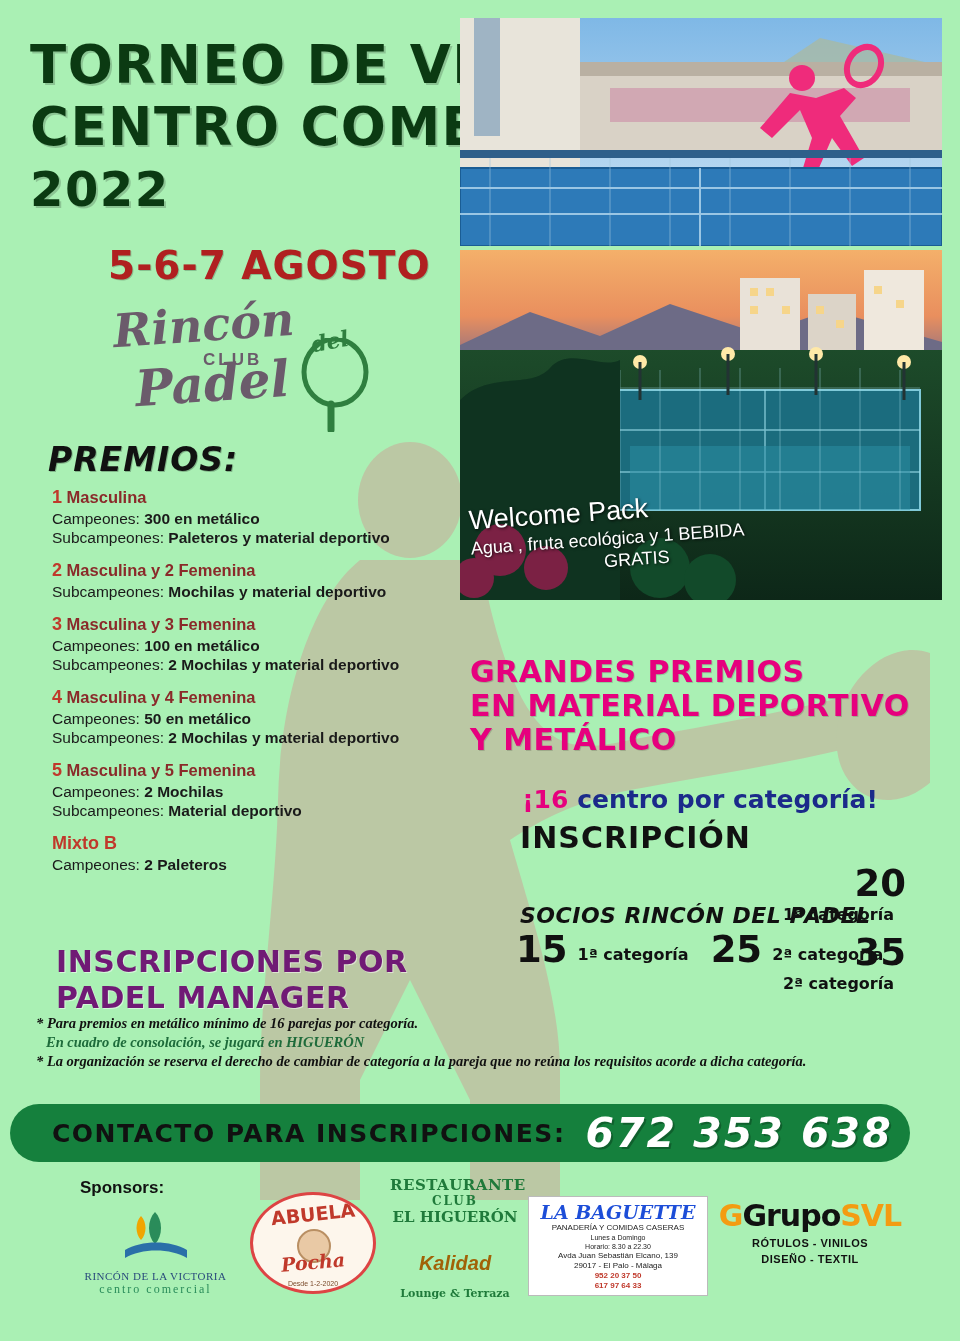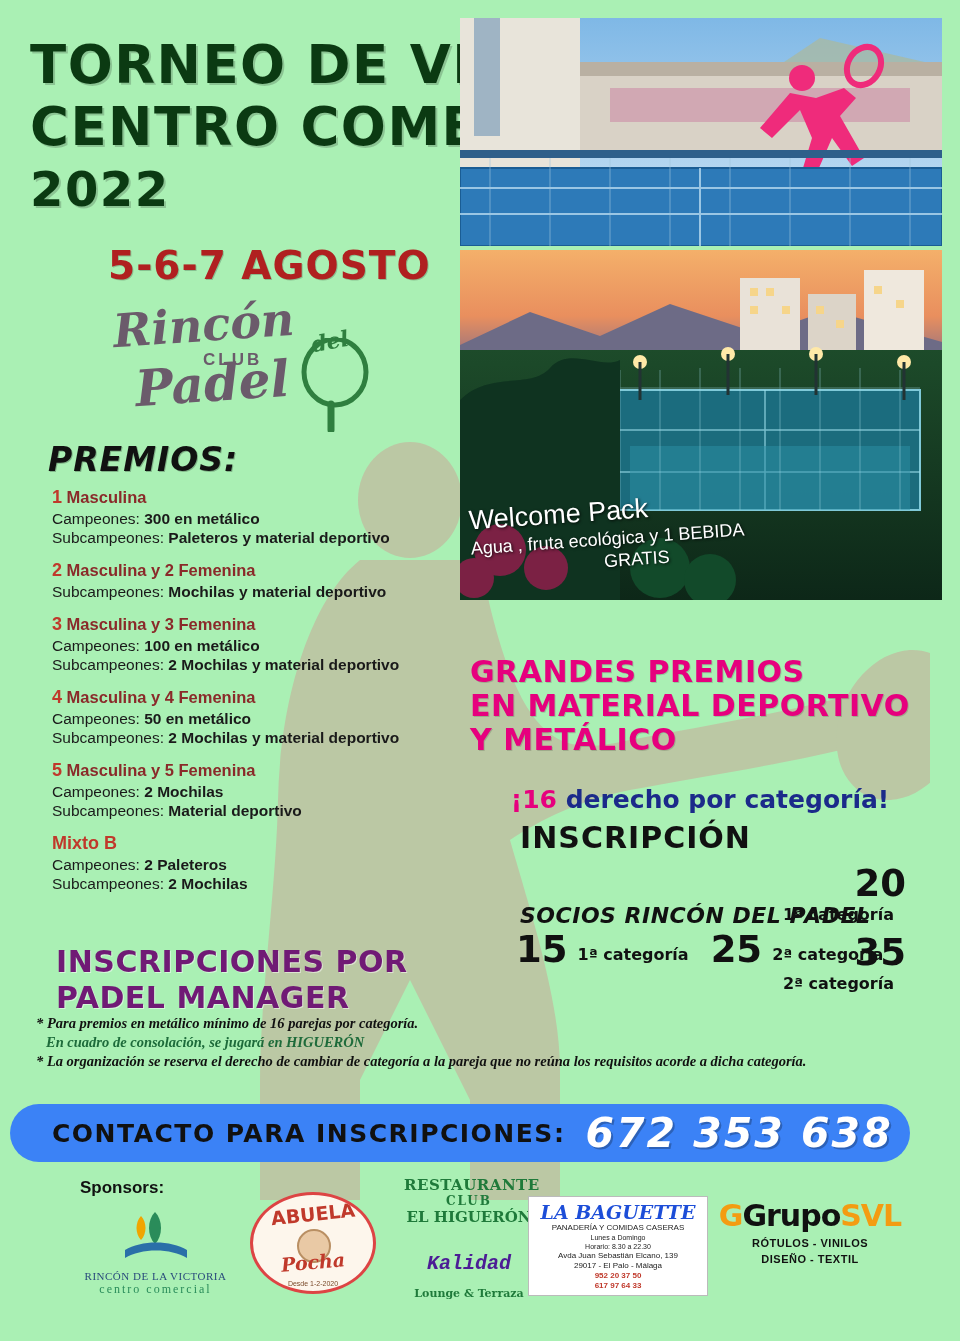--- a/index.html
+++ b/index.html
@@ -164,21 +164,21 @@
     font-size:16px;color:#111;margin-right:22px;padding-bottom:7px;
   }
   .socios{
     position:absolute;left:520px;top:903px;
     font-family:"DejaVu Sans", sans-serif;font-style:italic;font-weight:bold;
     font-size:22px;color:#111;letter-spacing:.5px;
   }
   
   .contact-bar{
     position:absolute;left:10px;top:1104px;width:900px;height:58px;
-    background:#3b82f6;border-radius:30px;
+    background:#15803d;border-radius:30px;
     display:flex;align-items:center;
   }
   .contact-label{
     font-family:"DejaVu Sans", sans-serif;font-weight:bold;
     font-size:25px;color:#111;letter-spacing:1.5px;margin-left:42px;
   }
   .contact-number{
     font-family:"DejaVu Sans", sans-serif;font-weight:bold;font-style:italic;
     font-size:41px;color:#fff;letter-spacing:2px;margin-left:20px;
     text-shadow:2px 2px 0 rgba(0,0,0,.25);
@@ -211,25 +211,25 @@
     font-family:"DejaVu Serif",serif;font-style:italic;font-weight:bold;
     font-size:19px;color:#c0392b;transform:rotate(-5deg);
   }
   .abuela-badge .ab3{
     position:absolute;bottom:4px;left:0;right:0;font-size:7px;color:#7a4a2a;
   }
   .abuela-badge .face{
     position:absolute;left:44px;top:34px;width:30px;height:30px;border-radius:50%;
     background:#e9c9a5;border:2px solid #b98f63;
   }
-  .rest{font-family:"DejaVu Serif",serif;color:#1f7a3a;margin-left:14px;}
+  .rest{font-family:"DejaVu Serif",serif;color:#1f7a3a;}
   .rest .r1{font-weight:bold;font-size:15px;letter-spacing:.5px;}
   .rest .r2{font-weight:bold;font-size:12px;letter-spacing:2px;}
   .rest .r3{font-weight:bold;font-size:15px;}
-  .rest .r4{font-family:Liberation Mono, monospace;font-style:italic;font-weight:bold;font-size:20px;color:#4c1d95;margin-top:26px;}
+  .rest .r4{font-family:Liberation Sans, sans-serif;font-style:italic;font-weight:bold;font-size:20px;color:#a16207;margin-top:26px;}
   .rest .r5{font-size:11px;font-weight:bold;margin-top:12px;}
   .baguette{
     background:#fff;border:1px solid #bbb;padding:4px 6px;
   }
   .baguette .b1{font-family:"DejaVu Serif",serif;font-style:italic;font-weight:bold;font-size:19px;color:#1d4ed8;}
   .baguette .b2{font-size:8px;color:#222;line-height:10px;}
   .baguette .b3{font-size:7px;color:#222;line-height:9px;}
   .baguette .b4{font-size:8px;color:#c0392b;line-height:10px;font-weight:bold;}
   .svl .s1{
     font-family:"DejaVu Sans",sans-serif;font-weight:bold;font-size:30px;color:#111;
@@ -346,24 +346,20 @@
     </div>
 
     <div class="cat">
       <div class="cat-head">
         <span class="num">Mixto B</span>
         <span></span>
       </div>
       <div class="cat-row">
         <span class="lbl">Campeones:</span>
         <span>2 Paleteros</span>
-      </div>
-      <div class="cat-row">
-        <span class="lbl">Subcampeones:</span>
-        <span>2 Mochilas</span>
       </div>
     </div>
 
   </div>
 
   <div class="insc-pm">INSCRIPCIONES POR PADEL MANAGER</div>
 
   <div class="notes">
     <div class="note">* Para premios en metálico mínimo de 16 parejas por categoría.</div>
     <div class="note green">En cuadro de consolación, se jugará en HIGUERÓN</div>
@@ -497,21 +493,21 @@
   </div>
 
   <div class="grandes">
     <div>GRANDES PREMIOS</div>
     <div>EN MATERIAL DEPORTIVO</div>
     <div>Y METÁLICO</div>
   </div>
 
   <div class="parejas">
     <span class="pink">¡16</span>
-    <span>derecho por categoría!</span>
+    <span>centro por categoría!</span>
   </div>
 
   <div class="insc-word">INSCRIPCIÓN</div>
 
   <div class="price-row">
     <div class="price">20</div>
     <div class="price-lbl">1ª categoría</div>
     <div class="price">35</div>
     <div class="price-lbl">2ª  categoría</div>
   </div>

